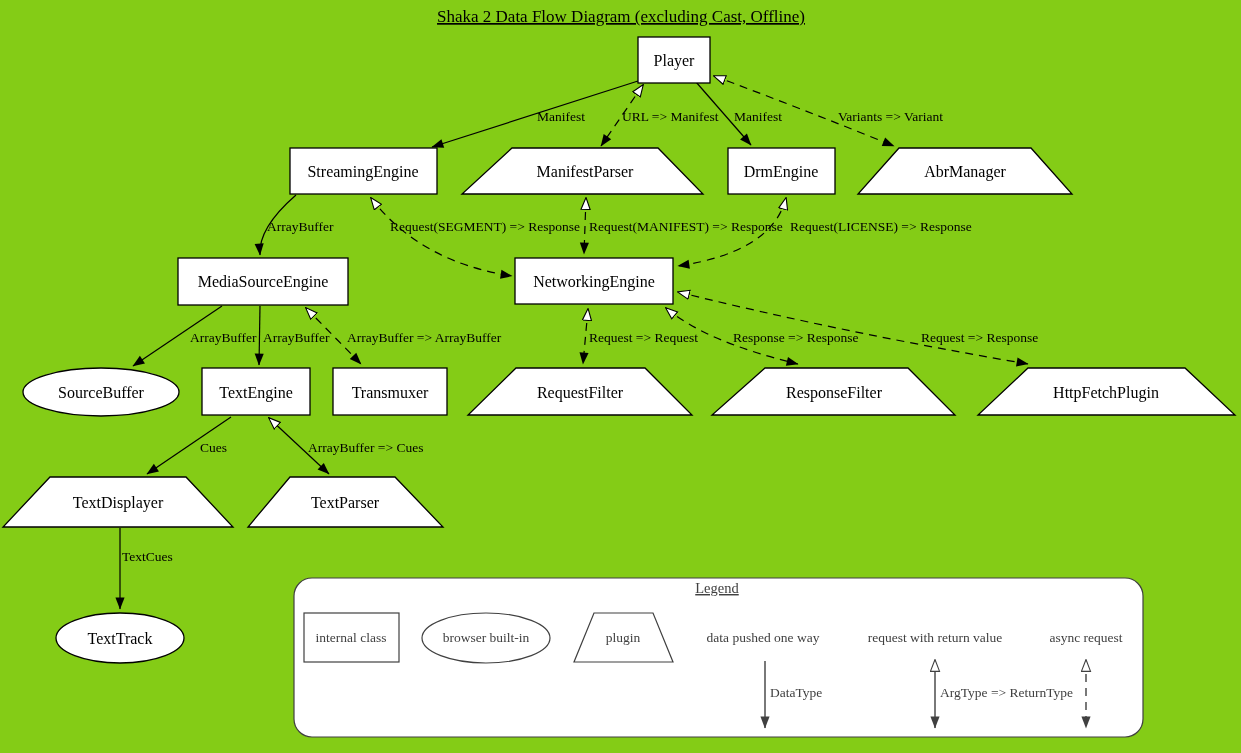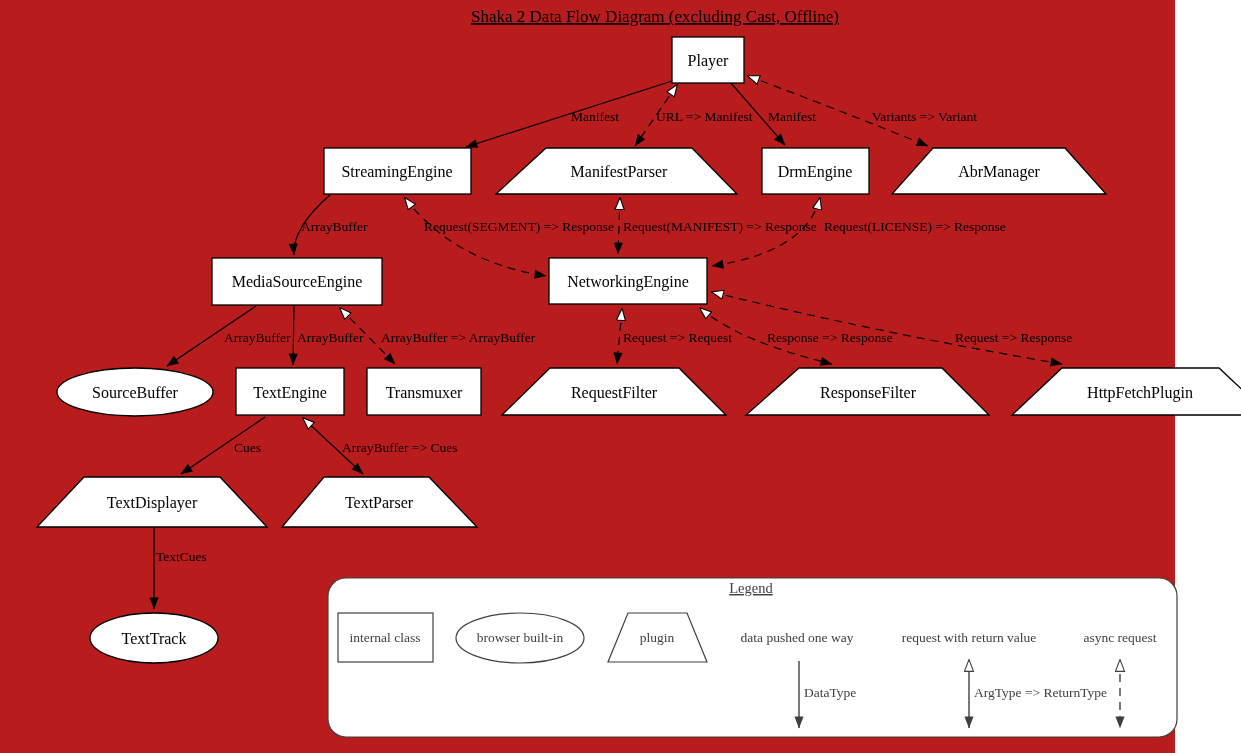--- a/index.html
+++ b/index.html
@@ -1,17 +1,17 @@
 <!DOCTYPE html>
 <html><head>
 <meta charset="utf-8">
 <style>
   html,body { margin:0; padding:0; background:#ffffff; }
-  .stage { width:1141px; height:753px; position:relative; background:#b91c1c;
-           font-family:"Liberation Serif","DejaVu Serif",serif;padding-left:34px; }
+  .stage { width:1241px; height:753px; position:relative; background:#84cc16;
+           font-family:"Liberation Serif","DejaVu Serif",serif; }
   svg { display:block; }
   .shape   { fill:#ffffff; stroke:#000000; stroke-width:1.3; }
   .edge    { fill:none; stroke:#000000; stroke-width:1.2; }
   .dashed  { stroke-dasharray:8 6; }
   .node-label { font-family:"Liberation Serif","DejaVu Serif",serif; font-size:16px;
                 fill:#000000; text-anchor:middle; }
   .edge-label { font-family:"Liberation Serif","DejaVu Serif",serif; font-size:13.5px;
                 fill:#000000; text-anchor:start; }
   .title-label { font-family:"Liberation Serif","DejaVu Serif",serif; font-size:17px;
                  fill:#000000; text-anchor:middle; text-decoration:underline; }

